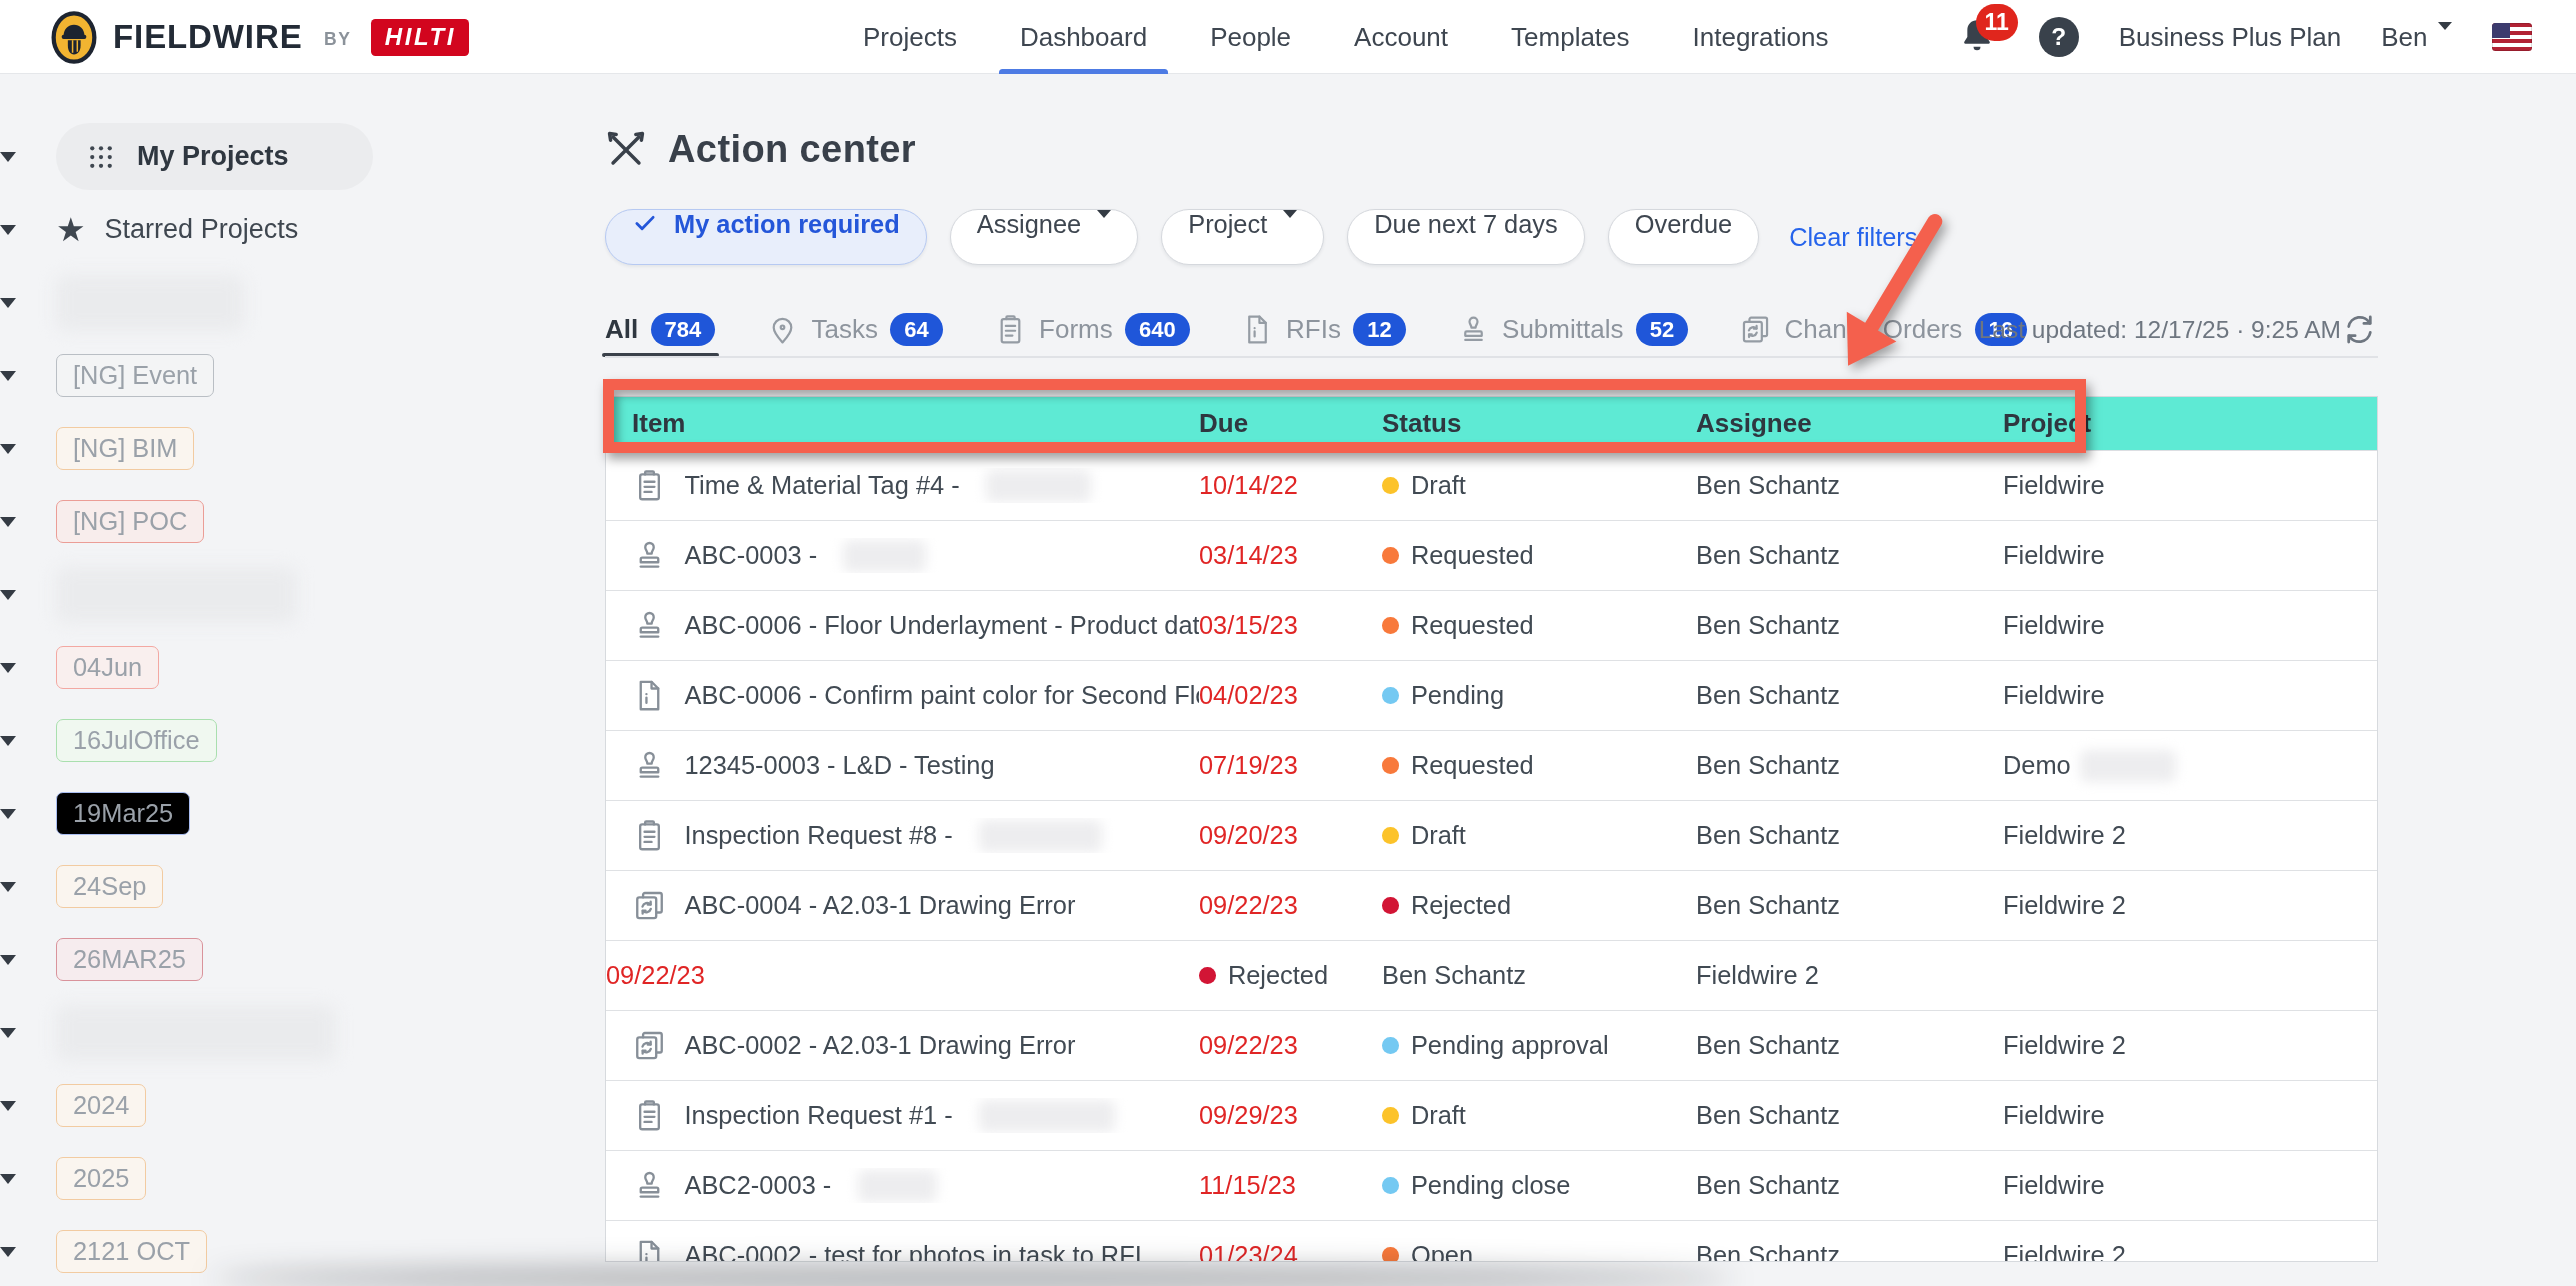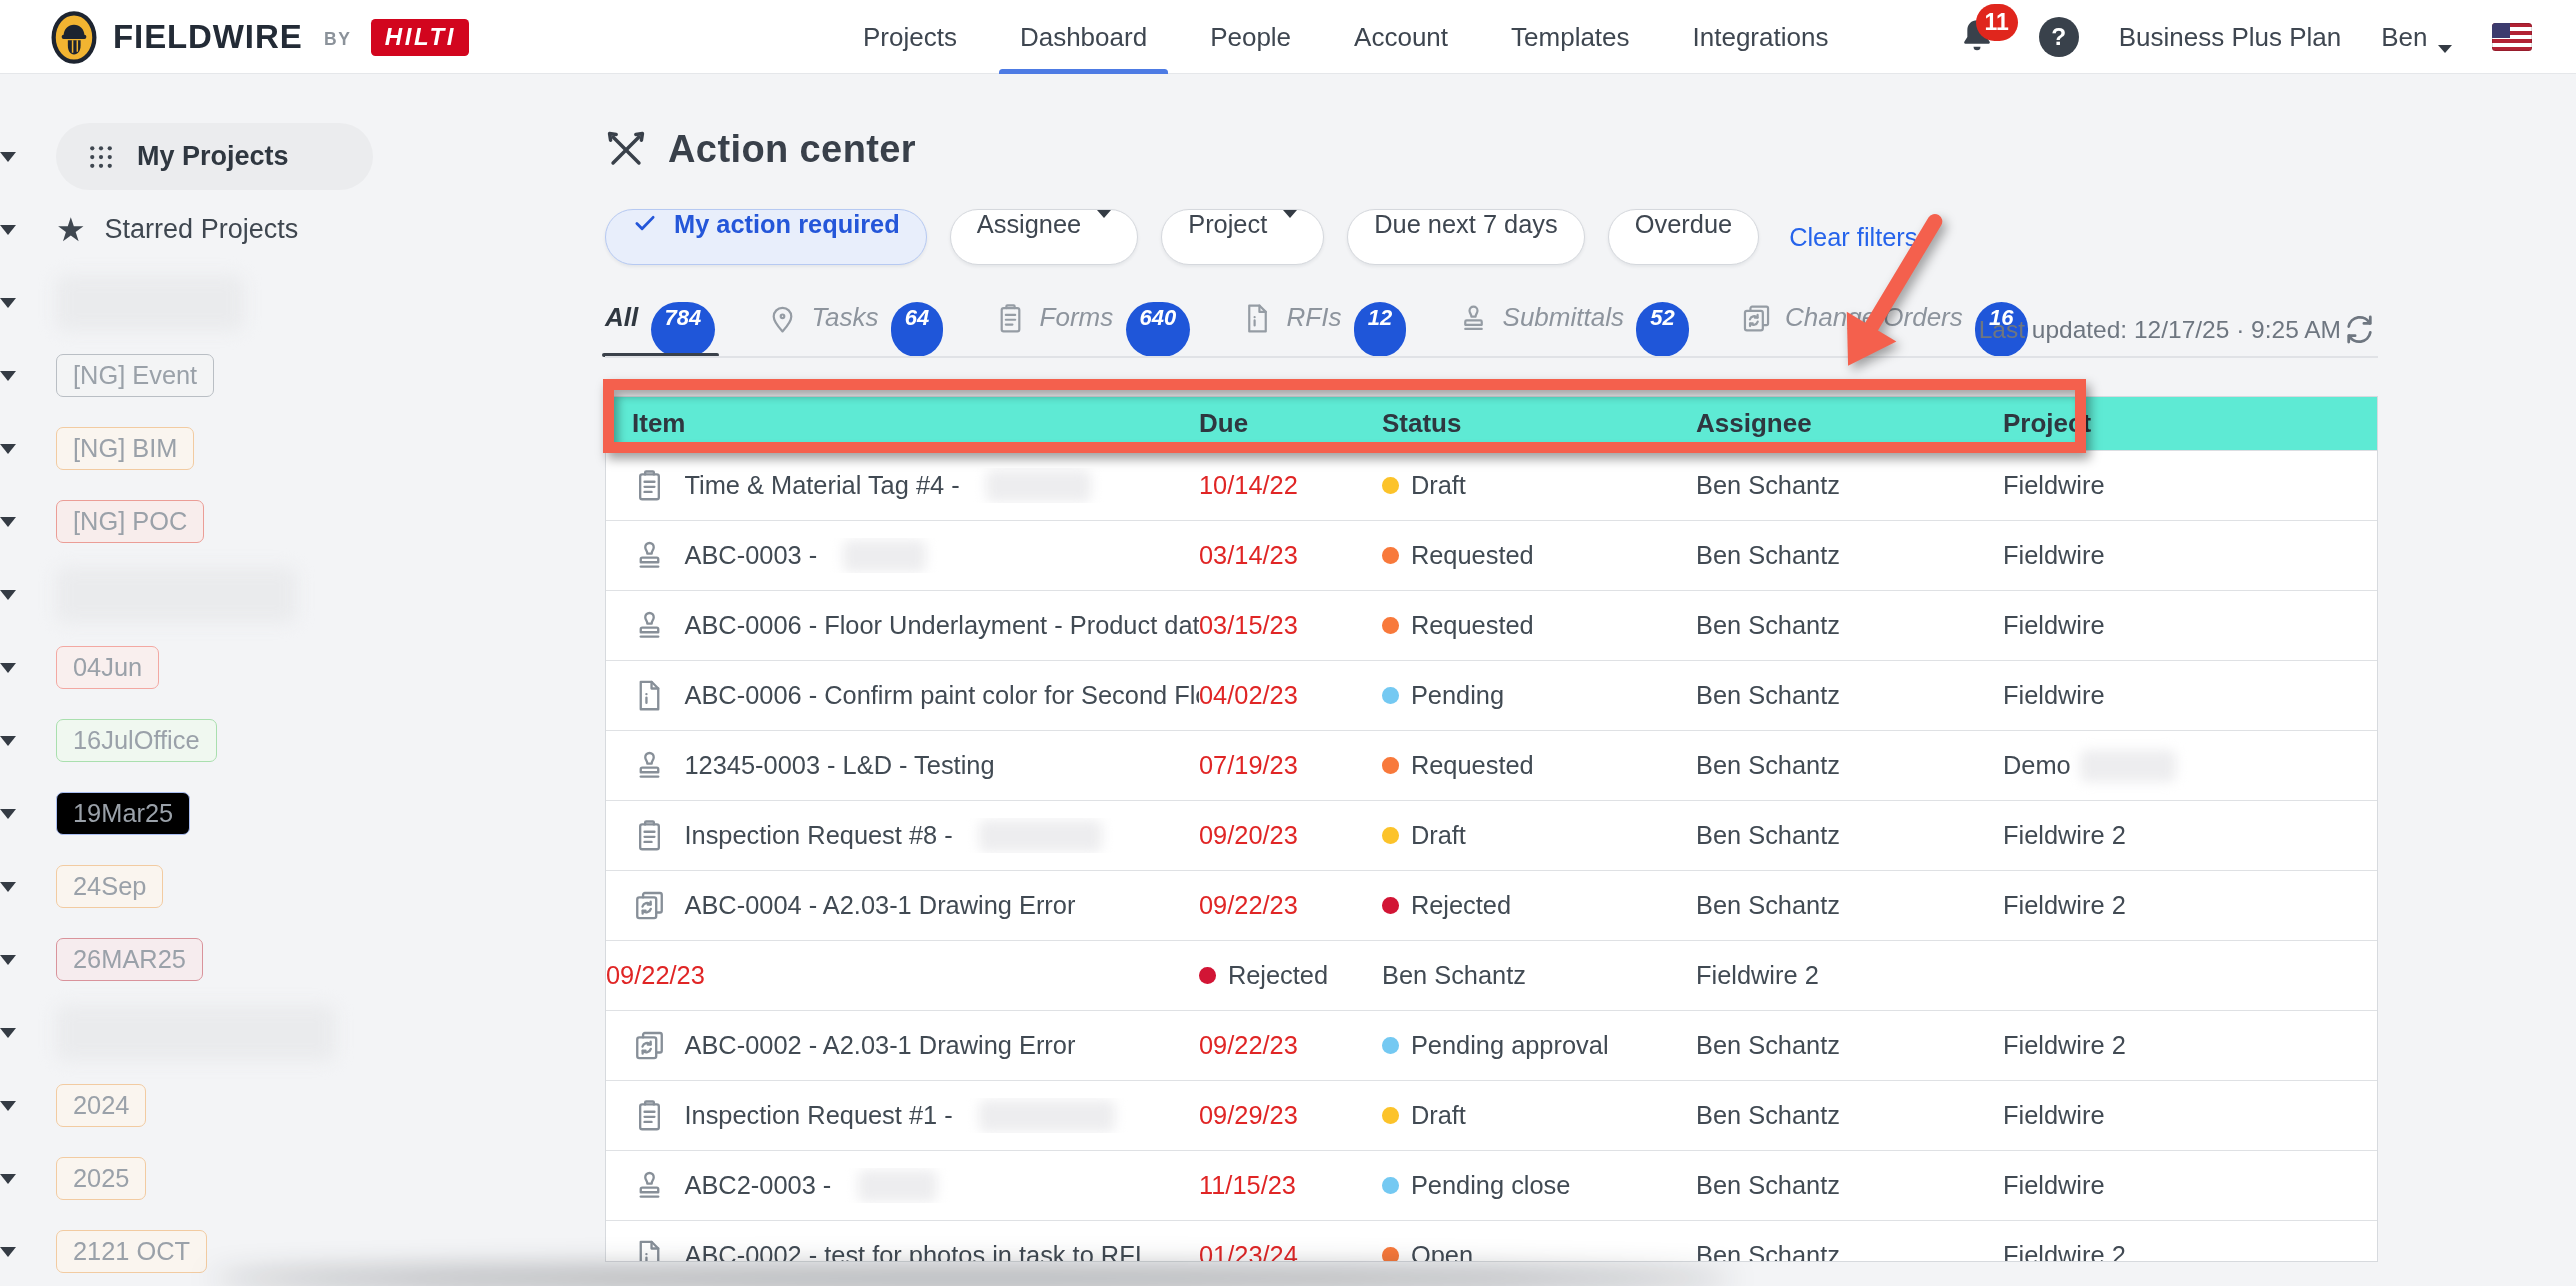--- a/index.html
+++ b/index.html
@@ -14,21 +14,21 @@
   .hilti-box { width:98px; height:37px; background:#d2051e; border-radius:4.4px; display:flex; align-items:center; justify-content:center; }
   .hilti-text { color:#fff; font-weight:bold; font-style:italic; font-size:24px; letter-spacing:2.6px; }
   .main-nav { position:absolute; left:863px; top:0; height:74px; display:flex; gap:63px; }
   .nav-item { display:flex; align-items:center; font-size:26px; color:#3e4650; position:relative; cursor:pointer; }
   .nav-item.active::after { content:""; position:absolute; left:-21px; right:-21px; bottom:0; height:5.3px; background:#4d7be4; border-radius:3.5px 3.5px 0 0; }
   .top-right { position:absolute; right:44px; top:0; height:74px; display:flex; align-items:center; gap:40px; }
   .bell-wrap { position:relative; width:42px; height:46px; }
   .bell-badge { position:absolute; top:-10.5px; left:19px; min-width:40px; height:37px; padding:0 8.8px; background:#e0261d; border-radius:21px; color:#fff; font-size:23px; font-weight:bold; display:flex; align-items:center; justify-content:center; }
   .help-circle { width:40px; height:40px; border-radius:50%; background:#39414b; color:#fff; font-size:24.5px; font-weight:bold; display:flex; align-items:center; justify-content:center; }
   .plan-label { font-size:26px; color:#3e4650; }
-  .user-menu { display:flex; align-items:flex-end; gap:10.5px; font-size:26px; color:#3e4650; }
+  .user-menu { display:flex; align-items:flex-start; gap:10.5px; font-size:26px; color:#3e4650; }
   .flag { position:relative; width:40px; height:28px; border-radius:3.5px; overflow:hidden; background:repeating-linear-gradient(180deg,#b22234 0 4px,#ffffff 4px 8px); box-shadow:0 0 0 0.9px rgba(0,0,0,.15) inset; }
   .flag::before { content:""; position:absolute; left:0; top:0; width:18.4px; height:15px; background:#3c3b6e; }
 
   
   .caret { display:inline-block; width:0; height:0; border-left:8.8px solid transparent; border-right:8.8px solid transparent; border-top:10.5px solid #343b44; }
   .caret.small { border-left-width:7px; border-right-width:7px; border-top-width:8.8px; }
 
   
   .sidebar { position:absolute; left:0; top:74px; width:605px; padding-top:46px; }
   .side-row { height:73px; display:flex; align-items:center; }
@@ -52,21 +52,21 @@
   .title-row { position:absolute; left:605px; top:128px; display:flex; align-items:center; gap:21px; }
   .page-title { font-size:38px; font-weight:bold; color:#39404a; letter-spacing:0.4px; }
 
   .filters { position:absolute; left:605px; top:209px; display:flex; align-items:center; gap:23px; }
   .pill { height:56px; border-radius:28px; border:1.8px solid #d5d8dd; background:#fff; display:flex; align-items:flex-start; gap:16px; padding:0 26px; font-size:25.4px; color:#3e4650; box-shadow:0 1.8px 3.5px rgba(16,24,40,.07); cursor:pointer; white-space:nowrap; }
   .pill.active { background:#e8eefb; border-color:#b6c9f2; color:#2456d9; font-weight:bold; }
   .clear-filters { font-size:25.4px; color:#2563eb; margin-left:7px; cursor:pointer; }
 
   .tabs-row { position:absolute; left:605px; top:302px; height:55px; display:flex; align-items:center; gap:51px; }
   .tabs-divider { position:absolute; left:605px; top:356px; width:1773px; height:1.8px; background:#e0e2e6; }
-  .tab { display:flex; gap:12.3px; font-size:26px; color:#8d949d; position:relative; height:55px; cursor:pointer;font-style:italic; }
+  .tab { display:flex; align-items:center; gap:12.3px; font-size:26px; color:#8d949d; position:relative; height:55px; cursor:pointer; }
   .tab.active { color:#2f3740; font-weight:bold; }
   .tab.active::after { content:""; position:absolute; left:-3.5px; right:-3.5px; bottom:0; height:4.4px; background:#3a414a; border-radius:2.6px; }
   .tab .count-badge { background:#1f56d9; color:#fff; border-radius:875px; font-size:22px; font-weight:bold; padding:5.3px 14px; line-height:1; }
   .tab-icon { display:flex; color:#959ca4; }
   .last-updated { position:absolute; right:199px; top:312px; display:flex; align-items:center; gap:1px; font-size:24.5px; color:#6e7680; }
   .refresh-btn { display:flex; color:#6e7680; cursor:pointer; }
 
   
   .table-panel { position:absolute; left:605px; top:396px; width:1773px; height:866px; background:#5eead4; border:1.8px solid #d7dade; overflow:hidden; }
   .tgrid { display:grid; grid-template-columns:593px 183px 314px 307px 372px; align-items:center; }

